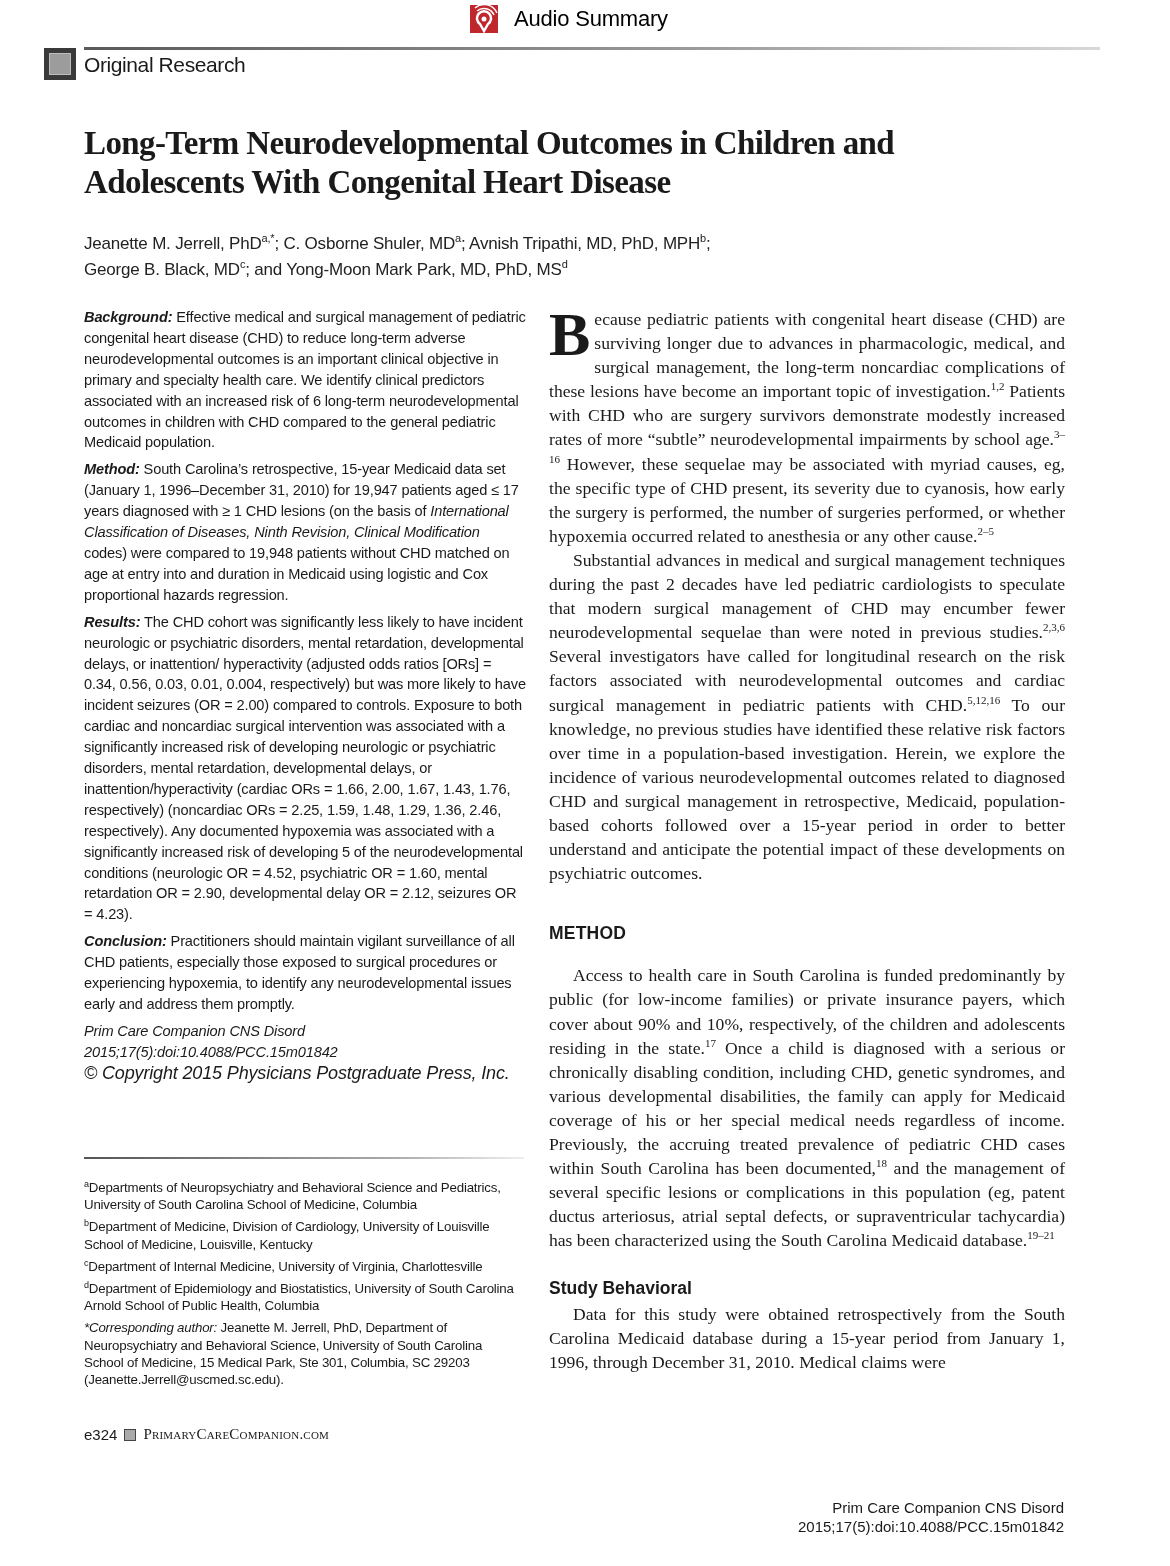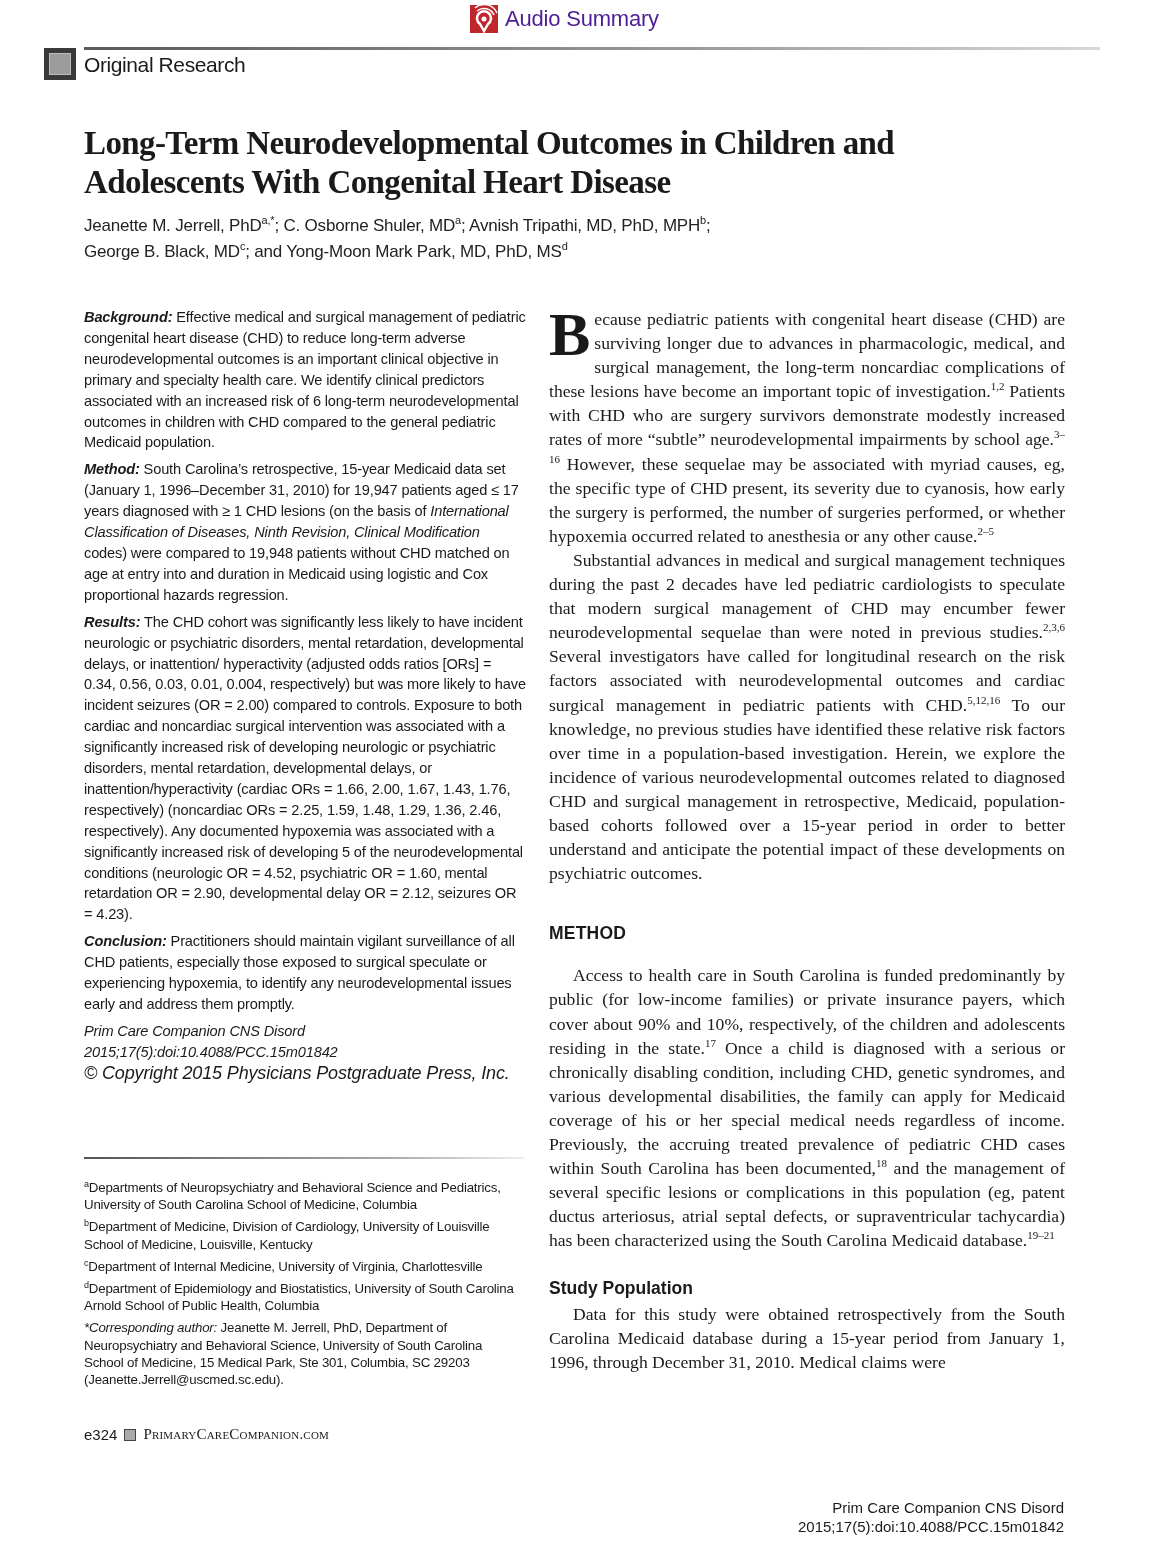--- a/index.html
+++ b/index.html
@@ -4,32 +4,32 @@
   <style>
     html, body { margin: 0; padding: 0; background: #ffffff; }
     body { width: 1170px; height: 1566px; position: relative; overflow: hidden; color: #1a1a1a; }
     .sans { font-family: "Liberation Sans", "DejaVu Sans", sans-serif; }
     .serif { font-family: "Liberation Serif", "DejaVu Serif", serif; }
 
     
     .audio { position: absolute; left: 470px; top: 4px; height: 30px; display: flex; align-items: center; }
     .audio-icon { width: 28px; height: 28px; background: #c0272d; position: relative; overflow: hidden; }
     .audio-icon svg { position: absolute; left: 0; top: 0; }
-    .audio-label { margin-left: 7px; font-size: 22px; color: #4c1d95; letter-spacing: -0.2px; }
+    .audio-label { margin-left: 16px; font-size: 22px; color: #000000; letter-spacing: -0.2px; }
 
     
     .top-rule { position: absolute; left: 84px; top: 47px; width: 1016px; height: 3px;
       background: linear-gradient(to right, #5a5a5a, #9a9a9a 60%, #d8d8d8); }
     .section-box { position: absolute; left: 44px; top: 48px; width: 32px; height: 32px; background: #3a3a3a; }
     .section-box .inner { position: absolute; left: 5px; top: 5px; width: 22px; height: 22px; background: #9c9c9c; border: 1px solid #bdbdbd; box-sizing: border-box; }
     .section-label { position: absolute; left: 84px; top: 53px; font-size: 21px; color: #1a1a1a; letter-spacing: -0.4px; }
 
     
     .title { position: absolute; left: 84px; top: 124px; width: 880px; font-size: 33px; line-height: 39px; font-weight: bold; letter-spacing: -0.6px; color: #1a1a1a; margin: 0; }
-    .authors { position: absolute; left: 84px; top: 213px; width: 760px; font-size: 17px; line-height: 26px; color: #222; letter-spacing: -0.2px; margin: 0; }
+    .authors { position: absolute; left: 84px; top: 231px; width: 760px; font-size: 17px; line-height: 26px; color: #222; letter-spacing: -0.2px; margin: 0; }
     .authors sup { font-size: 11px; line-height: 0; }
 
     
     .left { position: absolute; left: 84px; top: 307px; width: 442px; font-size: 14.6px; line-height: 20.9px; color: #1a1a1a; letter-spacing: -0.15px; }
     .abs-head { font-weight: bold; font-size: 16.5px; margin: 0 0 2px 0; letter-spacing: 0; }
     .abs-p { margin: 0 0 6px 0; }
     .abs-p b { font-style: italic; }
     .citation { margin: 4px 0 0 0; font-style: italic; }
     .copyright { font-style: italic; font-size: 18px; line-height: 20px; margin: 0; }
 
@@ -79,21 +79,21 @@
 
 <p class="authors sans">
   <span>Jeanette M. Jerrell, PhD</span><sup>a,*</sup><span>; </span><span>C. Osborne Shuler, MD</span><sup>a</sup><span>; </span><span>Avnish Tripathi, MD, PhD, MPH</span><sup>b</sup><span>;</span><br>
   <span>George B. Black, MD</span><sup>c</sup><span>; and </span><span>Yong-Moon Mark Park, MD, PhD, MS</span><sup>d</sup>
 </p>
 
 <div class="left sans">
   <p class="abs-p"><b>Background:</b><span> Effective medical and surgical management of pediatric congenital heart disease (CHD) to reduce long-term adverse neurodevelopmental outcomes is an important clinical objective in primary and specialty health care. We identify clinical predictors associated with an increased risk of 6 long-term neurodevelopmental outcomes in children with CHD compared to the general pediatric Medicaid population.</span></p>
   <p class="abs-p"><b>Method:</b><span> South Carolina’s retrospective, 15-year Medicaid data set (January 1, 1996–December 31, 2010) for 19,947 patients aged ≤ 17 years diagnosed with ≥ 1 CHD lesions (on the basis of </span><i>International Classification of Diseases, Ninth Revision, Clinical Modification</i><span> codes) were compared to 19,948 patients without CHD matched on age at entry into and duration in Medicaid using logistic and Cox proportional hazards regression.</span></p>
   <p class="abs-p"><b>Results:</b><span> The CHD cohort was significantly less likely to have incident neurologic or psychiatric disorders, mental retardation, developmental delays, or inattention/ hyperactivity (adjusted odds ratios [ORs] = 0.34, 0.56, 0.03, 0.01, 0.004, respectively) but was more likely to have incident seizures (OR = 2.00) compared to controls. Exposure to both cardiac and noncardiac surgical intervention was associated with a significantly increased risk of developing neurologic or psychiatric disorders, mental retardation, developmental delays, or inattention/hyperactivity (cardiac ORs = 1.66, 2.00, 1.67, 1.43, 1.76, respectively) (noncardiac ORs = 2.25, 1.59, 1.48, 1.29, 1.36, 2.46, respectively). Any documented hypoxemia was associated with a significantly increased risk of developing 5 of the neurodevelopmental conditions (neurologic OR = 4.52, psychiatric OR = 1.60, mental retardation OR = 2.90, developmental delay OR = 2.12, seizures OR = 4.23).</span></p>
-  <p class="abs-p"><b>Conclusion:</b><span> Practitioners should maintain vigilant surveillance of all CHD patients, especially those exposed to surgical speculate or experiencing hypoxemia, to identify any neurodevelopmental issues early and address them promptly.</span></p>
+  <p class="abs-p"><b>Conclusion:</b><span> Practitioners should maintain vigilant surveillance of all CHD patients, especially those exposed to surgical procedures or experiencing hypoxemia, to identify any neurodevelopmental issues early and address them promptly.</span></p>
   <p class="citation"><span>Prim Care Companion CNS Disord</span><br><span>2015;17(5):doi:10.4088/PCC.15m01842</span></p>
   <p class="copyright">© Copyright 2015 Physicians Postgraduate Press, Inc.</p>
 </div>
 
 <div class="foot-rule"></div>
 
 <div class="affils sans">
   <p><sup>a</sup><span>Departments of Neuropsychiatry and Behavioral Science and Pediatrics, University of South Carolina School of Medicine, Columbia</span></p>
   <p><sup>b</sup><span>Department of Medicine, Division of Cardiology, University of Louisville School of Medicine, Louisville, Kentucky</span></p>
   <p><sup>c</sup><span>Department of Internal Medicine, University of Virginia, Charlottesville</span></p>
@@ -101,21 +101,21 @@
   <p><i>*Corresponding author:</i><span> Jeanette M. Jerrell, PhD, Department of Neuropsychiatry and Behavioral Science, University of South Carolina School of Medicine, 15 Medical Park, Ste 301, Columbia, SC 29203 (Jeanette.Jerrell@uscmed.sc.edu).</span></p>
 </div>
 
 <div class="right serif">
   <p><span class="dropcap">B</span><span>ecause pediatric patients with congenital heart disease (CHD) are surviving longer due to advances in pharmacologic, medical, and surgical management, the long-term noncardiac complications of these lesions have become an important topic of investigation.</span><sup>1,2</sup><span> Patients with CHD who are surgery survivors demonstrate modestly increased rates of more “subtle” neurodevelopmental impairments by school age.</span><sup>3–16</sup><span> However, these sequelae may be associated with myriad causes, eg, the specific type of CHD present, its severity due to cyanosis, how early the surgery is performed, the number of surgeries performed, or whether hypoxemia occurred related to anesthesia or any other cause.</span><sup>2–5</sup></p>
   <p class="indent"><span>Substantial advances in medical and surgical management techniques during the past 2 decades have led pediatric cardiologists to speculate that modern surgical management of CHD may encumber fewer neurodevelopmental sequelae than were noted in previous studies.</span><sup>2,3,6</sup><span> Several investigators have called for longitudinal research on the risk factors associated with neurodevelopmental outcomes and cardiac surgical management in pediatric patients with CHD.</span><sup>5,12,16</sup><span> To our knowledge, no previous studies have identified these relative risk factors over time in a population-based investigation. Herein, we explore the incidence of various neurodevelopmental outcomes related to diagnosed CHD and surgical management in retrospective, Medicaid, population-based cohorts followed over a 15-year period in order to better understand and anticipate the potential impact of these developments on psychiatric outcomes.</span></p>
 
   <p class="h-method sans">METHOD</p>
   <p class="indent"><span>Access to health care in South Carolina is funded predominantly by public (for low-income families) or private insurance payers, which cover about 90% and 10%, respectively, of the children and adolescents residing in the state.</span><sup>17</sup><span> Once a child is diagnosed with a serious or chronically disabling condition, including CHD, genetic syndromes, and various developmental disabilities, the family can apply for Medicaid coverage of his or her special medical needs regardless of income. Previously, the accruing treated prevalence of pediatric CHD cases within South Carolina has been documented,</span><sup>18</sup><span> and the management of several specific lesions or complications in this population (eg, patent ductus arteriosus, atrial septal defects, or supraventricular tachycardia) has been characterized using the South Carolina Medicaid database.</span><sup>19–21</sup></p>
 
-  <p class="h-sub sans">Study Population</p>
+  <p class="h-sub sans">Study Behavioral</p>
   <p class="indent">Data for this study were obtained retrospectively from the South Carolina Medicaid database during a 15-year period from January 1, 1996, through December 31, 2010. Medical claims were</p>
 </div>
 
 <div class="footer-left sans">
   <span>e324</span>
   <span class="footer-box"></span>
   <span class="footer-site serif">PrimaryCareCompanion.com</span>
 </div>
 <div class="footer-right sans">
   <div>Prim Care Companion CNS Disord</div>

